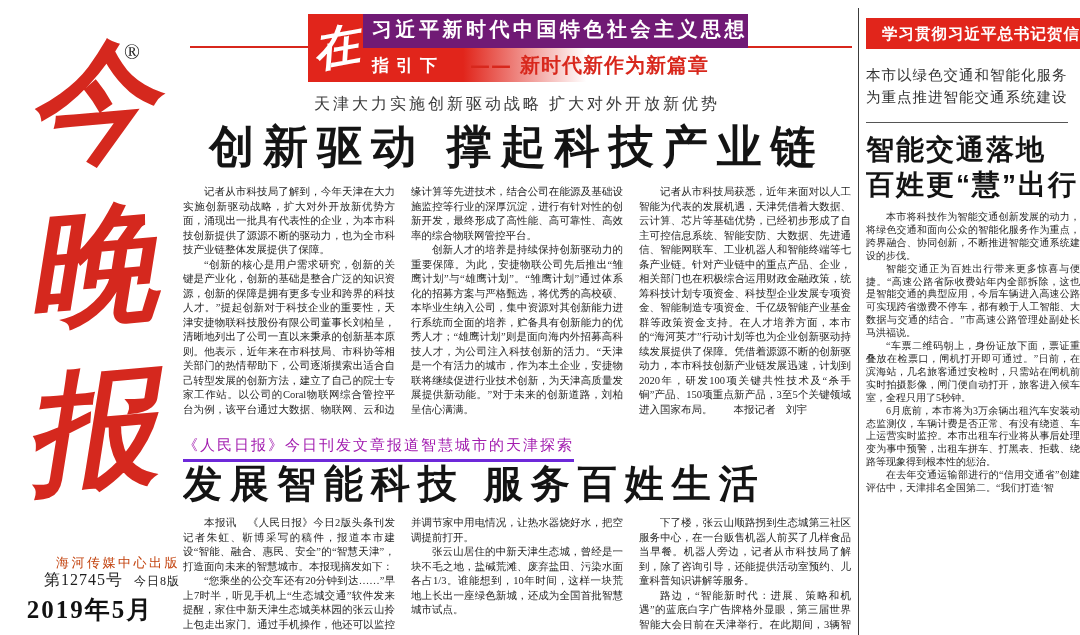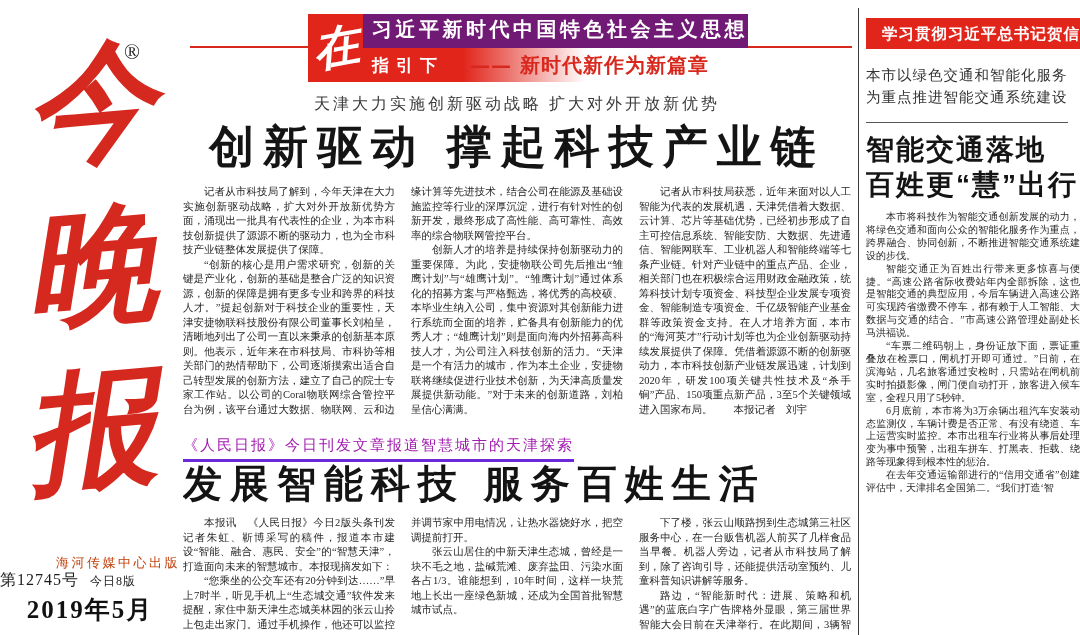--- a/index.html
+++ b/index.html
@@ -13,21 +13,21 @@
   
   #masthead { position:absolute; left:0; top:0; width:180px; height:635px; }
   .mast-char {
     position:absolute; left:0; width:180px; height:160px; text-align:center;
     font-family:"DejaVu Serif","Liberation Serif",serif; font-style:italic; font-weight:bold;
     font-size:130px; line-height:160px; color:#d5281e; transform:rotate(-5deg);
   }
   #mast-reg { position:absolute; left:124px; top:40px; font-size:21px; color:#222; font-style:normal; }
   .mast-pub { position:absolute; left:0; top:546px; width:180px; text-align:right;
     font-size:13px; letter-spacing:2.5px; color:#c2410c;margin-top:8px; }
-  .mast-issue { position:absolute; left:0; top:570px; width:180px; text-align:left; color:#1d1d1d; }
+  .mast-issue { position:absolute; left:0; top:570px; width:180px; text-align:right; color:#1d1d1d; }
   .mast-issue .no { font-size:16px; letter-spacing:1px; }
   .mast-issue .pages { font-size:12px; margin-left:7px; letter-spacing:1px; }
   .mast-date { position:absolute; left:0; top:593px; width:180px; text-align:center;
     font-size:25px; font-weight:bold; letter-spacing:2px; color:#111; }
 
   
   #vrule { position:absolute; left:858px; top:8px; width:1px; height:627px; background:#3c3c3c; }
 
   
   #red-line { position:absolute; left:190px; top:46px; width:662px; height:2px; background:#d8271c; z-index:1; }

